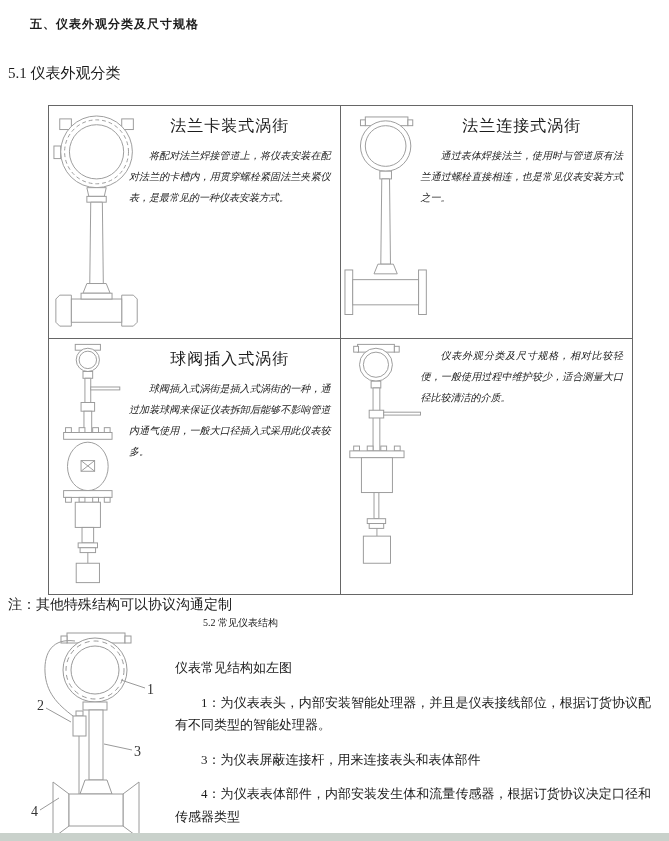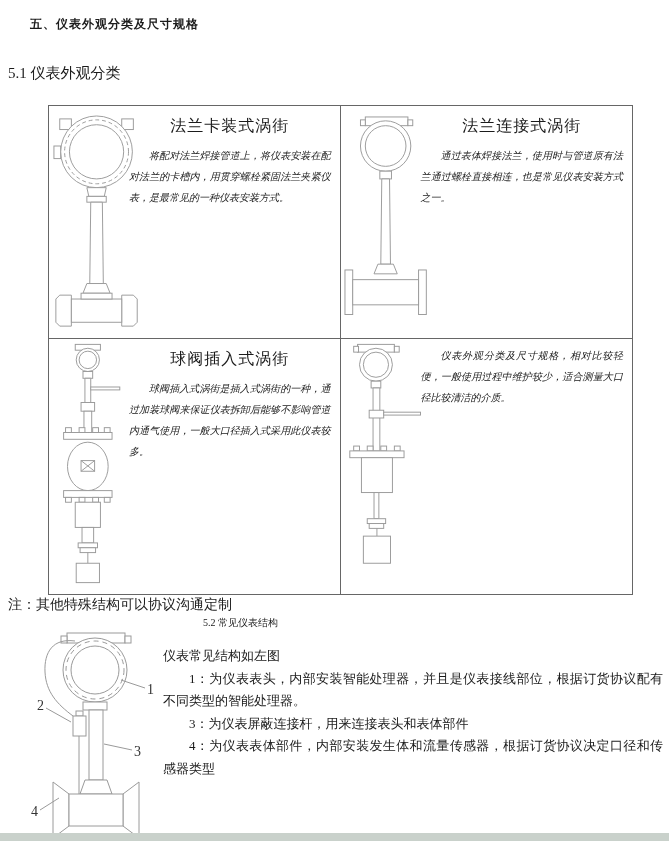--- a/index.html
+++ b/index.html
@@ -32,21 +32,21 @@
   .cell-title{
     font-family:"Liberation Sans","DejaVu Sans",sans-serif;font-weight:normal;
     font-size:16px;text-align:center;margin:4px 0 8px 0;letter-spacing:1px;
   }
   .cell-body{
     font-size:10px;line-height:21px;text-align:justify;text-indent:2em;font-style:italic;
   }
 
   .structure-figure{left:15px;top:628px;}
   .structure-text{left:163px;top:645px;width:500px;font-size:13px;line-height:22.5px;}
-  .structure-text p{margin:0;text-align:justify;}
+  .structure-text p{margin:12px;text-align:justify;}
   .structure-text p.item{text-indent:2em;}
 
   .footer-bar{left:0;top:833px;width:669px;height:8px;z-index:5;}
 
   svg .ln{stroke:#9a9a9a;stroke-width:1;fill:none;}
   svg .fl{stroke:#9a9a9a;stroke-width:1;fill:#ffffff;}
   svg .lbl{font-family:"Liberation Serif","DejaVu Serif",serif;font-size:14px;fill:#333;}
 </style>
 </head>
 <body>

